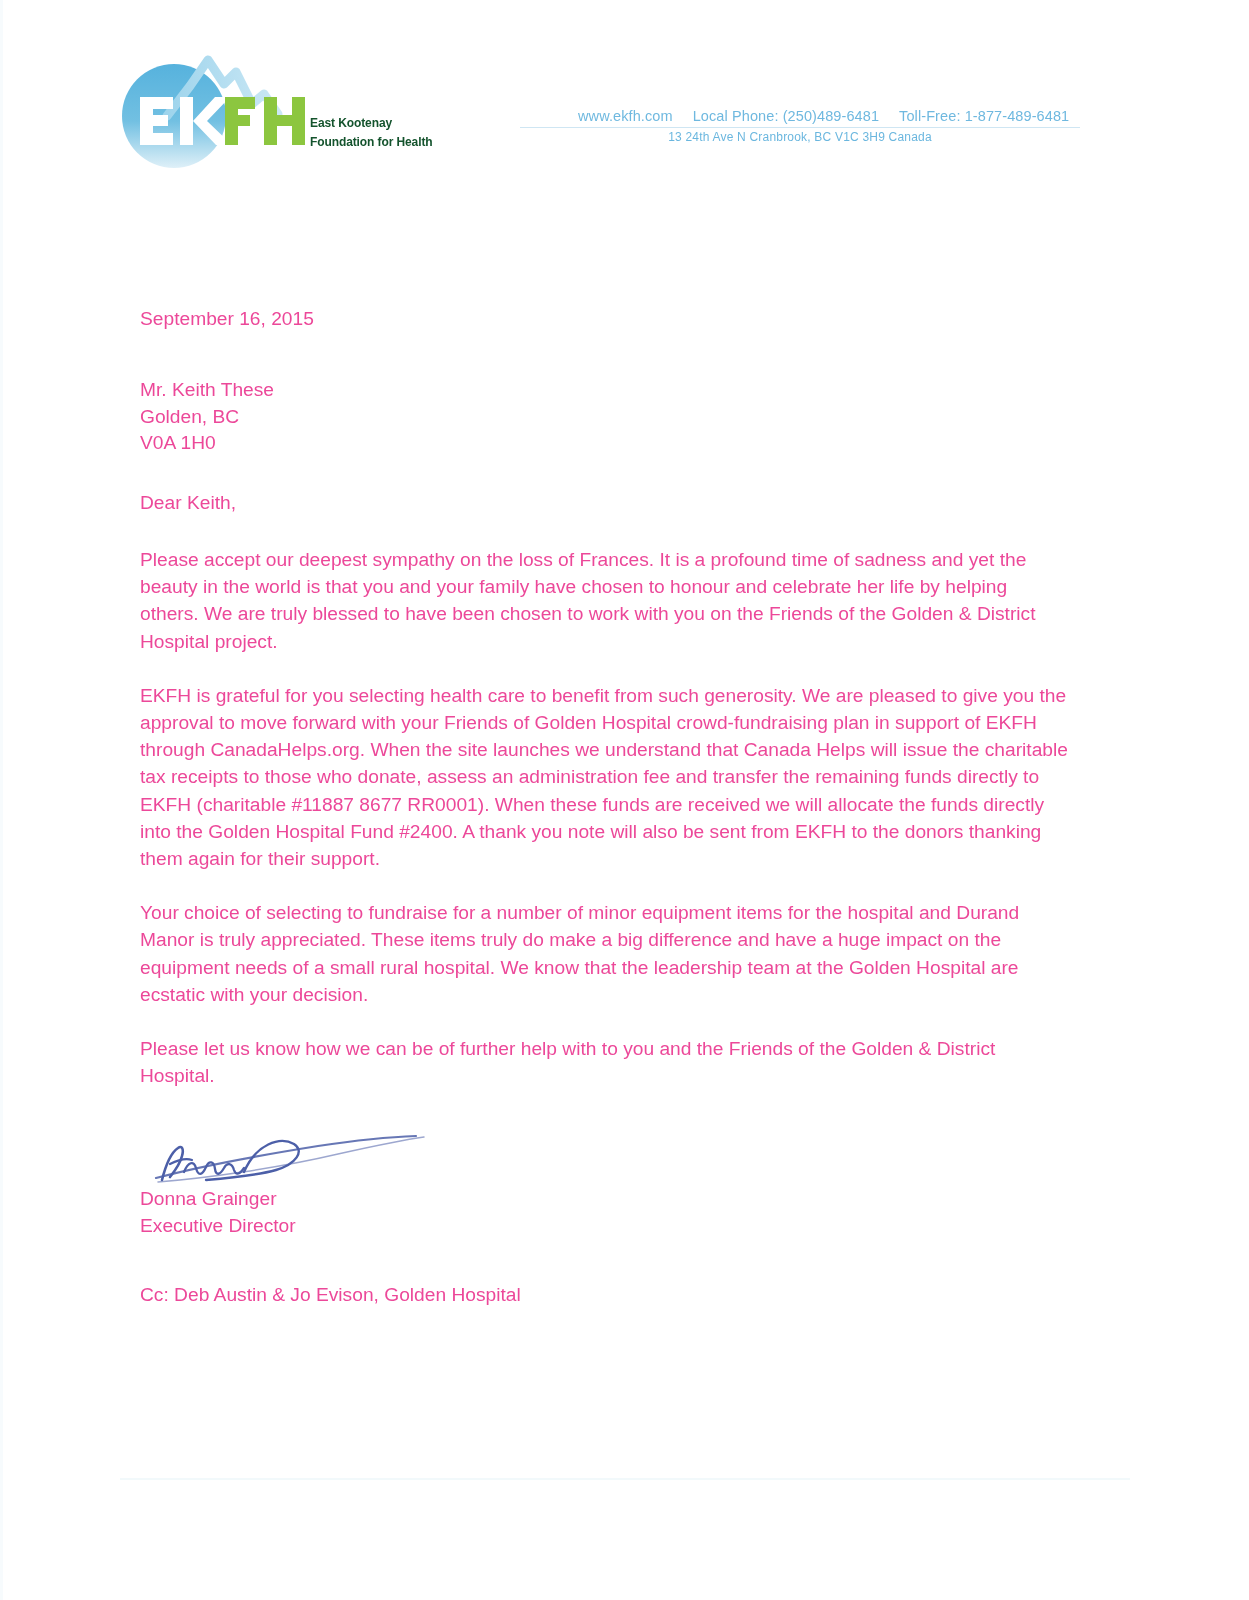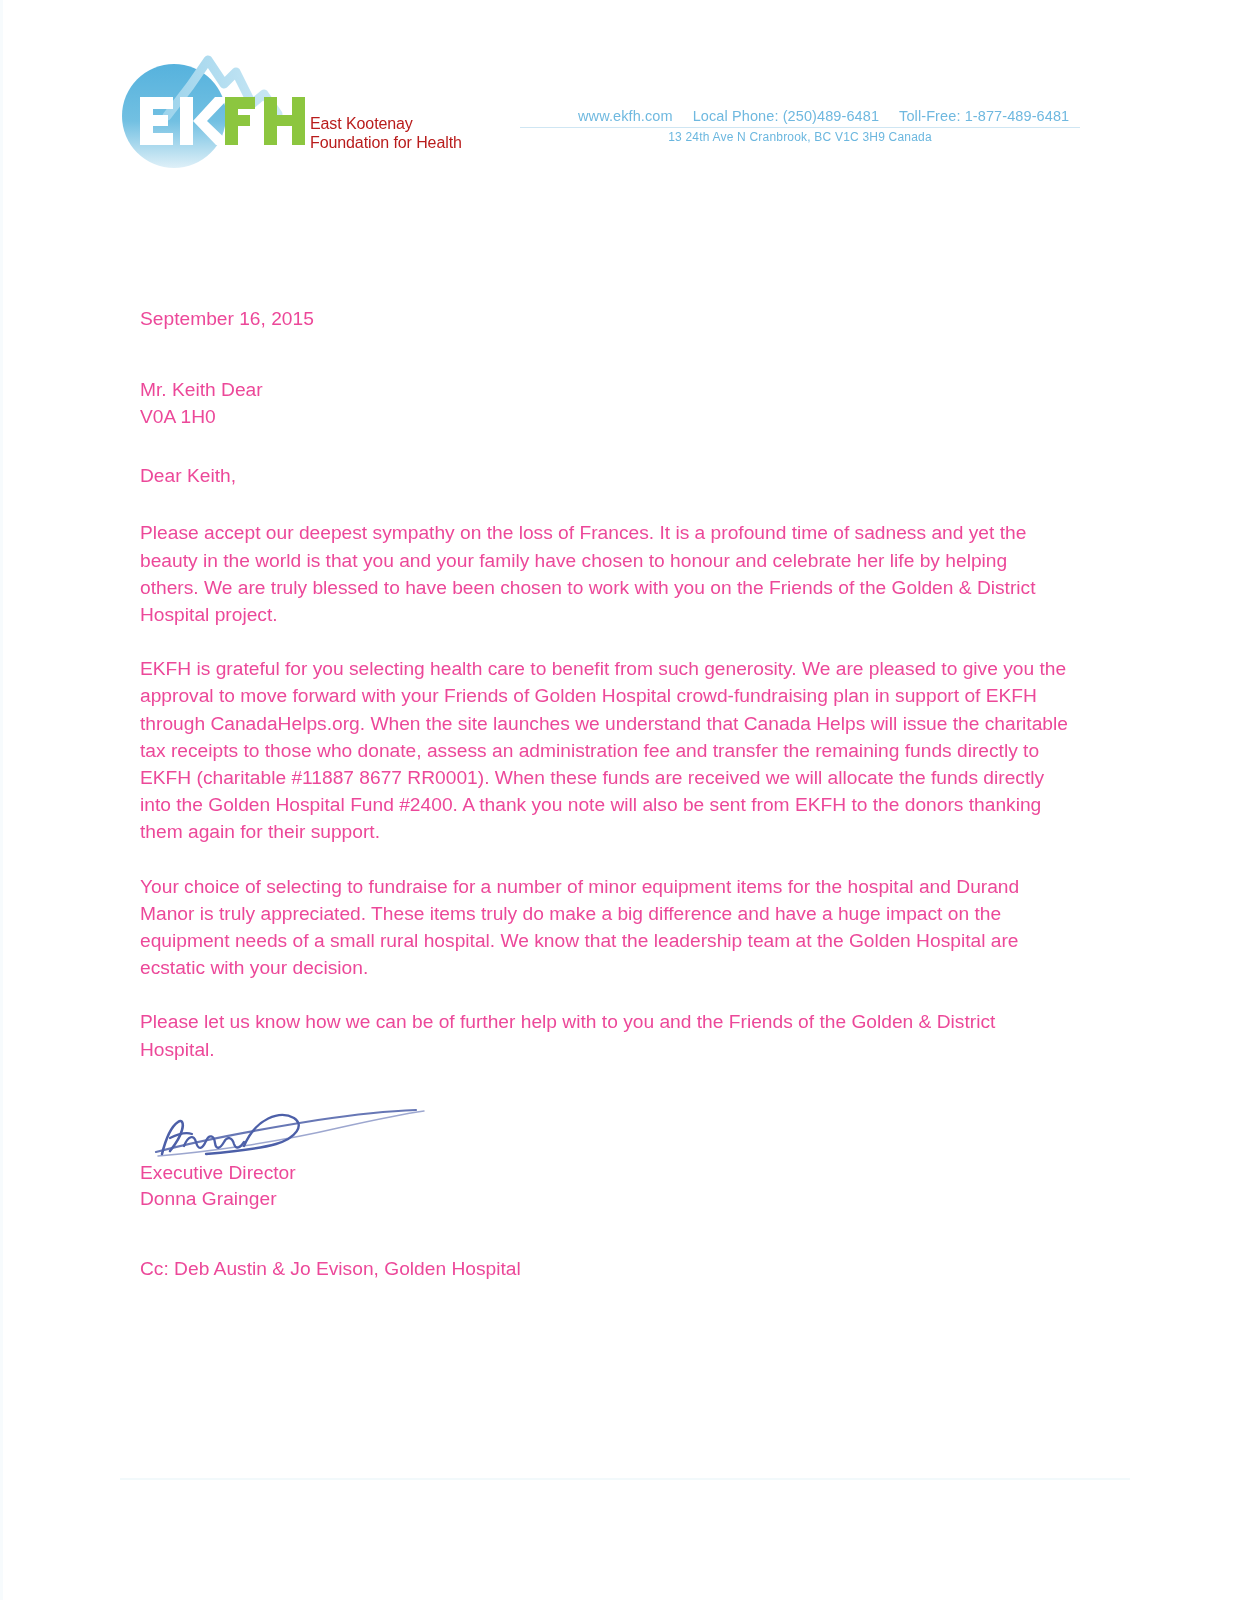--- a/index.html
+++ b/index.html
@@ -40,23 +40,23 @@
     left: 0;
     top: 0;
     width: 200px;
     height: 130px;
   }
   #org-name {
     position: absolute;
     left: 198px;
     top: 72px;
     width: 190px;
-    color: #b91c1c;
-    font-weight: normal;
-    font-size: 16px;
+    color: #14532d;
+    font-weight: bold;
+    font-size: 12px;
     line-height: 19px;
     letter-spacing: -0.1px;
   }
   #org-name .line2 { display: block; }
 
   #contact-block {
     position: absolute;
     left: 520px;
     top: 108px;
     width: 560px;
@@ -201,21 +201,22 @@
       <div id="contact-line-2">13 24th Ave N Cranbrook, BC  V1C 3H9  Canada</div>
     </div>
   </div>
 
   <div id="letter">
 
     <div id="date-line" class="blk">September 16, 2015</div>
     <div class="gap-date"></div>
 
     <div id="address-block" class="blk">
-      <div>Mr. Keith Dear</div>
+      <div>Mr. Keith These</div>
+      <div>Golden, BC</div>
       <div>V0A 1H0</div>
     </div>
     <div class="gap-addr"></div>
 
     <div id="salutation" class="blk">Dear Keith,</div>
     <div class="gap-salut"></div>
 
     <p class="para blk">Please accept our deepest sympathy on the loss of Frances.   It is a profound time of sadness and yet the beauty in the world is that you and your family have chosen to honour and celebrate her life by helping others.  We are truly blessed to have been chosen to work with you on the Friends of the Golden &amp; District Hospital project.</p>
     <div class="gap-para"></div>
 
@@ -244,22 +245,22 @@
 
           <path d="M36 52 C 40 42, 46 40, 48 48 C 50 56, 54 56, 58 47
                    C 61 40, 66 41, 67 49 C 68 56, 72 55, 76 48
                    C 79 42, 84 43, 86 50 C 88 56, 92 54, 96 48" stroke-width="2.3"></path>
 
           <path d="M10 62 C 60 58, 130 48, 190 34 C 226 26, 254 20, 276 17" stroke-width="1.5" opacity="0.55"></path>
         </g>
       </svg>
     </div>
 
+    <div id="signer-name" class="blk">Donna Grainger</div>
     <div id="signer-title" class="blk">Executive Director</div>
-    <div id="signer-name" class="blk">Donna Grainger</div>
 
     <div class="gap-cc"></div>
     <div id="cc-line" class="blk">Cc:  Deb Austin &amp; Jo Evison, Golden Hospital</div>
   </div>
 
   <div class="artifact" style="left:120px; top:1478px; width:1010px; height:2px;"></div>
   <div class="artifact" style="left:0px; top:0px; width:3px; height:1600px; opacity:0.35;"></div>
 </div>
 
 </body></html>

